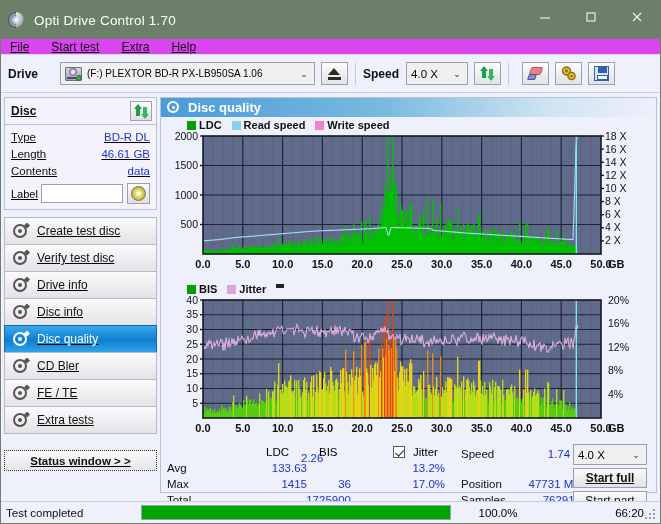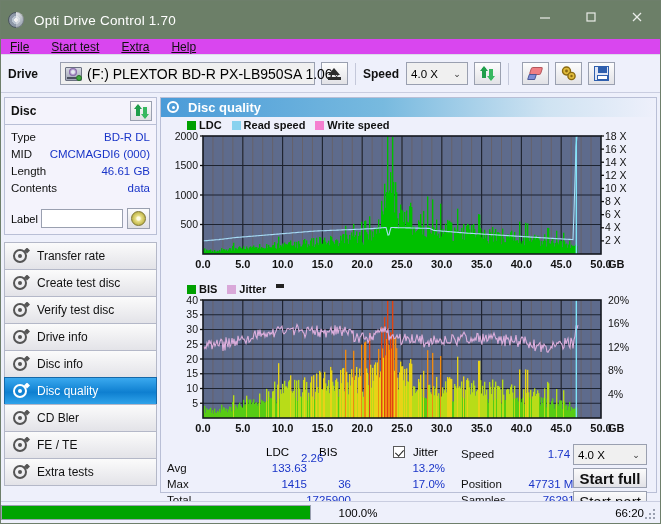--- a/index.html
+++ b/index.html
@@ -47,21 +47,21 @@
   .drivebar { height:38px; background:#eef0fb; display:flex; align-items:center;
               padding:0 7px; border-bottom:1px solid #c9cde0; }
   .lbl-bold { font-weight:bold; font-size:12px; color:#111; }
   .combo {
     height:23px; background:#f0f0f0; border:1px solid #9aa0b0;
     display:flex; align-items:center; padding:0 0 0 4px; position:relative;
   }
   .combo .caret { width:20px; text-align:center; color:#333; font-size:9px;
                   margin-left:auto; }
   .drive-combo { width:255px; margin-left:22px; }
-  .drive-combo .dtext { font-size:14px; color:#000; white-space:nowrap; }
+  .drive-combo .dtext { font-size:10px; color:#000; white-space:nowrap; }
   .drv-ic { width:17px;height:14px;margin-right:5px; position:relative; flex:0 0 auto;}
   .drv-ic .body{position:absolute;inset:0;background:linear-gradient(#d7d9e2,#9fa4b4);
        border:1px solid #6a7080;border-radius:1px;}
   .drv-ic .slot{position:absolute;left:2px;bottom:2px;width:9px;height:2px;background:#4a5060;}
   .drv-ic .pur{position:absolute;left:4px;top:1px;width:8px;height:8px;border-radius:50%;
        background:radial-gradient(circle,#e6e9f2 25%,#8e6fb0 60%,#5c3f80 100%);}
   .drv-ic .grn{position:absolute;right:0;bottom:0;width:6px;height:6px;border-radius:50%;
        background:#3ea83e;border:1px solid #256b25;}
 
   .tbtn { width:27px; height:23px; background:linear-gradient(#fdfdfd,#e2e2e6);
@@ -94,34 +94,34 @@
      border:1px solid #4a5796;transform:skewX(-18deg);border-radius:1px;}
   .save {width:15px;height:15px;background:#dfe6f5;border:1.5px solid #2f5fae;position:relative;}
   .save .top{position:absolute;left:3px;top:0;width:9px;height:6px;background:#2f5fae;}
   .save .bot{position:absolute;left:2px;bottom:0;width:11px;height:5px;background:#fff;
       border:1px solid #2f5fae;}
 
   
   .content { display:flex; height:400px; }
 
   
-  .leftpanel { width:159px; flex:0 0 159px; padding:4px 3px 0 3px; }
+  .leftpanel { width:159px; flex:0 0 159px; padding:4px 3px 0 3px;text-decoration:underline; }
   .disc-box { border:1px solid #b9bfd6; background:#f4f3fc; }
   .disc-head { display:flex; align-items:center; justify-content:space-between;
       padding:3px 4px 3px 6px; border-bottom:1px solid #b9bfd6; background:#f4f3fc;}
   .disc-head .t { font-weight:bold; font-size:12px; color:#111; }
   .mini-btn { width:22px;height:20px;background:linear-gradient(#fcfcfc,#dfdfe4);
       border:1px solid #9aa0b0; display:flex;align-items:center;justify-content:center;}
   .disc-rows { padding:4px 6px 5px 6px; }
   .drow { display:flex; justify-content:space-between; align-items:center;
           font-size:11.5px; line-height:15px; padding:1px 0; }
   .drow .k { color:#111; }
   .drow .v { color:#1a35c8; }
   .label-row { display:flex; align-items:center; justify-content:space-between;
-               margin-top:11px; }
+               margin-top:3px; }
   .label-input { width:82px; height:19px; background:#fff; border:1px solid #9aa0b0; }
   .cd-btn { width:23px;height:21px;background:linear-gradient(#fcfcfc,#dfdfe4);
             border:1px solid #9aa0b0; display:flex;align-items:center;justify-content:center;}
   .cd-btn .cd { width:15px;height:15px;border-radius:50%;
      background:radial-gradient(circle,#fdfbe3 18%,#e9e08a 30%,#c9bf55 62%,#9a9140 100%);
      border:1px solid #7e7630;}
 
   .navlist { margin-top:7px; }
   .navbtn { height:28px; display:flex; align-items:center; padding-left:7px;
             background:linear-gradient(#fbfbfb,#e3e3e8); border:1px solid #b4b8c8;
@@ -169,22 +169,22 @@
   .stats .val { color:#1a35c8; }
   .stats .key { color:#111; }
   .sgrid { position:absolute; }
 
   .cbx { width:12px;height:12px;border:1px solid #5a5a5a;background:#fff;
          display:inline-block; position:relative; vertical-align:middle;}
   .cbx:after{content:"";position:absolute;left:3px;top:1px;width:4px;height:7px;
      border:solid #222;border-width:0 1.6px 1.6px 0;transform:rotate(42deg);}
 
   .btn3d { background:linear-gradient(#fbfbfb,#e2e2e7); border:1px solid #9aa0b0;
-           font-size:15px; color:#111; display:flex; align-items:center;
-           justify-content:center; }
+           font-size:12px; color:#111; display:flex; align-items:center;
+           justify-content:center;text-decoration:underline; }
 
   
   .statusbar { position:absolute; left:0; bottom:0; width:659px; height:22px;
      background:#eef0fb; border-top:1px solid #c9cde0; display:flex;
      align-items:center; font-size:11.5px; }
   .sb-text { width:140px; padding-left:5px; color:#111; }
   .sb-prog { width:310px; height:15px; border:1px solid #9aa0b0; background:#fff;
              position:relative; overflow:hidden;}
   .sb-prog .fill { position:absolute; left:0;top:0;bottom:0; background:#00a400; }
   .sb-pct { width:86px; padding-left:8px;text-align:center; }
@@ -300,50 +300,38 @@
                 <i class="t2"></i>
             </span>
           </span>
         </div>
         <div class="disc-rows">
           <div class="drow">
             <span class="k">Type</span>
             <span class="v">BD-R DL</span>
           </div>
           <div class="drow">
-            <span class="k">MID</span>
-            <span class="v">CMCMAGDI6 (000)</span>
-          </div>
-          <div class="drow">
             <span class="k">Length</span>
             <span class="v">46.61 GB</span>
           </div>
           <div class="drow">
             <span class="k">Contents</span>
             <span class="v">data</span>
           </div>
           <div class="label-row">
             <span class="k">Label</span>
             <input class="label-input" type="text" value="" style="">
             <span class="cd-btn">
               <span class="cd"></span>
             </span>
           </div>
         </div>
       </div>
 
       <div class="navlist">
-        <div class="navbtn">
-          <span class="nic">
-              <i class="ring"></i>
-              <i class="hole"></i>
-              <i class="tick"></i>
-            </span>
-          <span>Transfer rate</span>
-        </div>
         <div class="navbtn">
           <span class="nic">
               <i class="ring"></i>
               <i class="hole"></i>
               <i class="tick"></i>
             </span>
           <span>Create test disc</span>
         </div>
         <div class="navbtn">
           <span class="nic">
@@ -1419,20 +1407,21 @@
           </div>
           <div class="btn3d" style="position:absolute;left:412px;top:24px;width:74px;height:20px;font-weight:bold;">Start full</div>
           <div class="btn3d" style="position:absolute;left:412px;top:47px;width:74px;height:20px;">Start part</div>
         </div>
 
       </div>
     </div>
   </div>
 
   <div class="statusbar">
+    <div class="sb-text">Test completed</div>
     <div class="sb-prog">
       <div class="fill" id="progfill" style="width: 100%;"></div>
     </div>
     <div class="sb-pct">100.0%</div>
     <div class="sb-time">66:20</div>
     <div class="grip">
       <i style="left:8px;top:8px"></i>
         <i style="left:4px;top:8px"></i>
         <i style="left:8px;top:4px"></i>
       <i style="left:0px;top:8px"></i>

